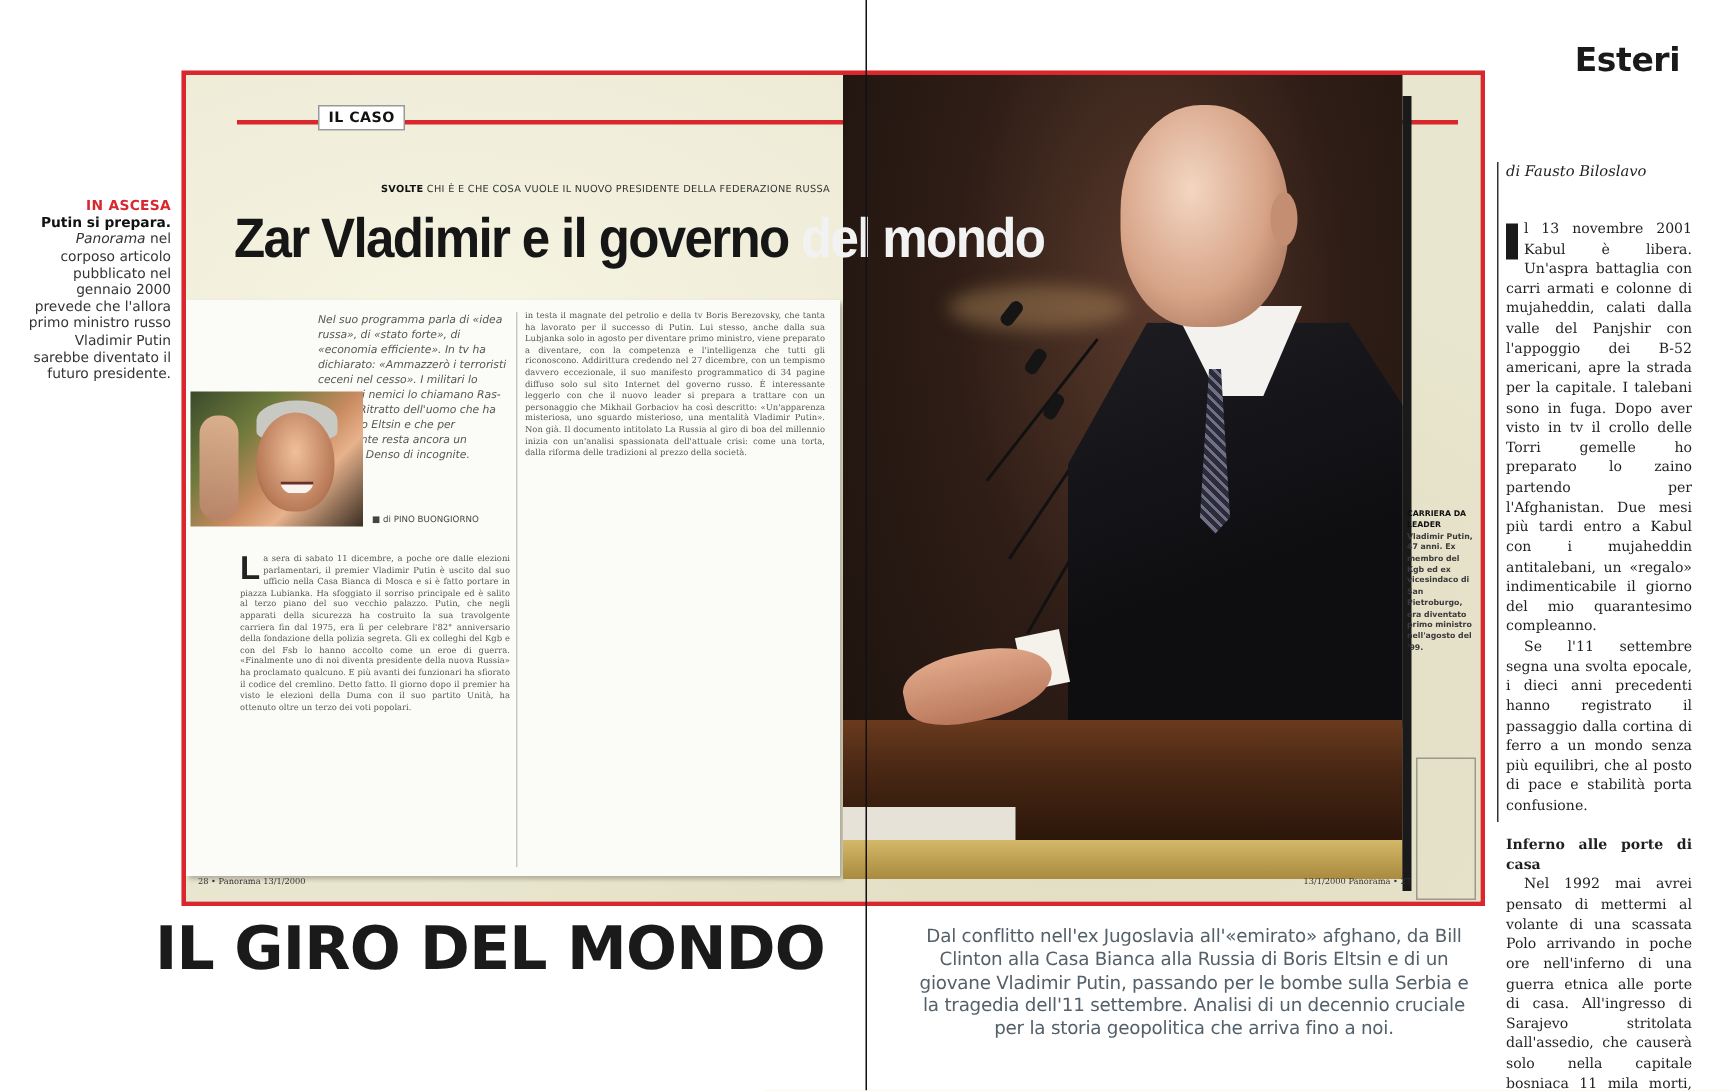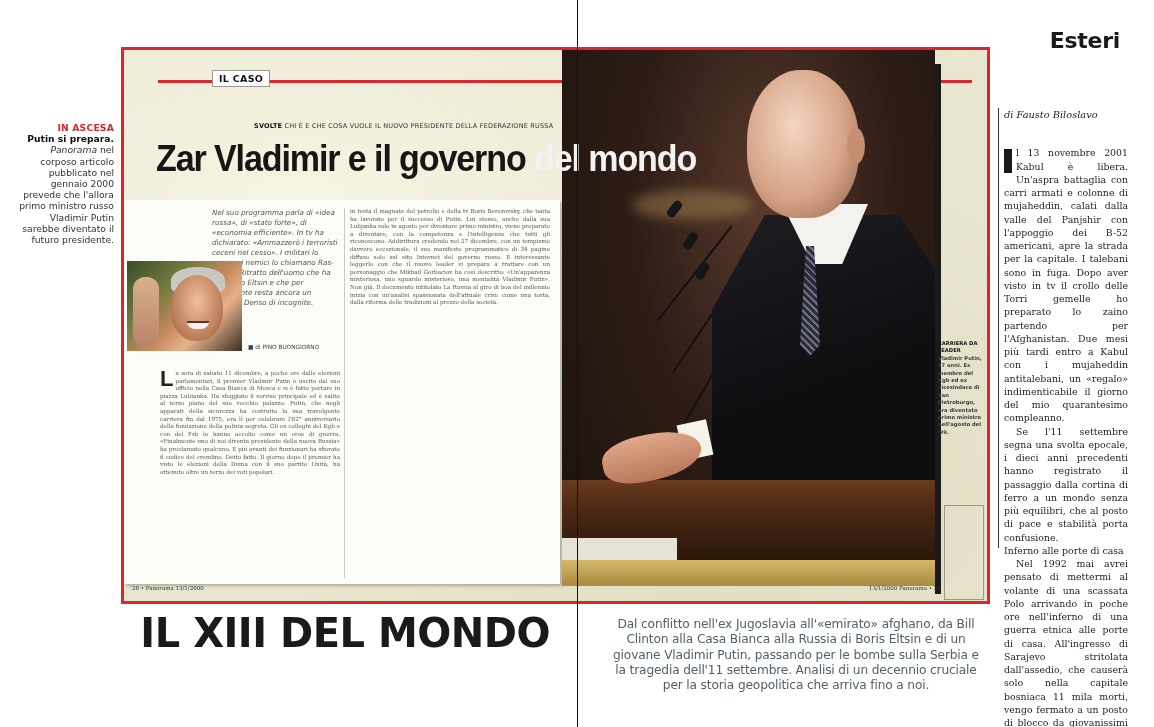--- a/index.html
+++ b/index.html
@@ -3,21 +3,21 @@
   <meta charset="utf-8">
   <style>
     * { box-sizing: border-box; margin: 0; padding: 0; }
     html, body { width: 1154px; height: 727px; background: #ffffff; overflow: hidden; }
     body { position: relative; font-family: "DejaVu Serif", serif; color: #1a1a1a; }
 
     .spine { position: absolute; left: 577px; top: 0; width: 1px; height: 727px; background: #111; z-index: 5; }
 
     
     .side-caption { position: absolute; left: 14px; top: 122px; width: 100px; text-align: right; font-family: "DejaVu Sans", sans-serif; font-size: 9.2px; line-height: 11.2px; color: #333; }
-    .side-caption .kicker { color: #d9272e; font-weight: bold; letter-spacing: 0.2px; }
+    .side-caption .kicker { color: #d9272e; font-weight: bold; letter-spacing: 0.2px; margin-top: 10px; }
     .side-caption .lead { font-weight: bold; color: #111; }
     .side-caption em { font-style: italic; }
 
     
     .section-label { position: absolute; left: 1020px; top: 28px; width: 100px; text-align: right; font-family: "DejaVu Sans", sans-serif; font-weight: bold; font-size: 22px; color: #1a1a1a; letter-spacing: -0.3px; }
 
     
     .frame { position: absolute; left: 121px; top: 47px; width: 869px; height: 557px; border: 3px solid #d9272e; background: #ece8d2; overflow: hidden; }
     .paper-bg { position: absolute; inset: 0; background:
         radial-gradient(ellipse at 20% 30%, rgba(255,255,240,0.6), rgba(0,0,0,0) 60%),
@@ -91,21 +91,21 @@
     .folio.left { left: 266px; top: 698px; }
     .folio.right { left: 834px; top: 698px; }
 
     
     .article { position: absolute; left: 1004px; top: 108px; width: 124px; font-family: "DejaVu Serif", serif; font-size: 9.4px; line-height: 13.25px; color: #1f1f1f; }
     .article .col-rule { position: absolute; left: -6px; top: 0; width: 1px; height: 440px; background: #333; }
     .article .byline { font-style: italic; font-size: 9.8px; margin-bottom: 25px; }
     .article p { text-align: justify; hyphens: auto; }
     .article p + p { text-indent: 12px; }
     .article .drop { float: left; width: 8px; height: 24px; background: #1a1a1a; margin: 3px 4px 0 0; }
-    .article .subhead { font-weight: normal; text-indent: 0 !important; }
+    .article .subhead { font-weight: bold; margin-top: 13px; text-indent: 0 !important; }
   </style>
 </head>
 <body>
 
 <div class="spine"></div>
 
 <div class="side-caption">
   <div class="kicker">IN ASCESA</div>
   <div>
     <span class="lead">Putin si prepara.</span>
@@ -175,21 +175,21 @@
     <div class="cap-title">CARRIERA DA LEADER</div>
     <div>Vladimir Putin, 47 anni. Ex membro del Kgb ed ex vicesindaco di San Pietroburgo, era diventato primo ministro nell'agosto del '99.</div>
   </div>
   <div class="inner-border"></div>
 
   <div class="folio-left">28 • Panorama 13/1/2000</div>
   <div class="folio-right">13/1/2000 Panorama • 27</div>
 </div>
 
 <div class="main-title">
-  <span class="line">IL XIII DEL MONDO</span>
+  <span class="line">IL GIRO DEL MONDO</span>
 </div>
 
 <div class="standfirst">Dal conflitto nell'ex Jugoslavia all'«emirato» afghano, da Bill Clinton alla Casa Bianca alla Russia di Boris Eltsin e di un giovane Vladimir Putin, passando per le bombe sulla Serbia e la tragedia dell'11 settembre. Analisi di un decennio cruciale per la storia geopolitica che arriva fino a noi.</div>
 
 <div class="folio left">
   <span class="num">XII</span>
   <span class="mag"><span>Panorama</span><br><i>60 anni</i></span>
 </div>
 <div class="folio right">
   <span class="num">XIII</span>

